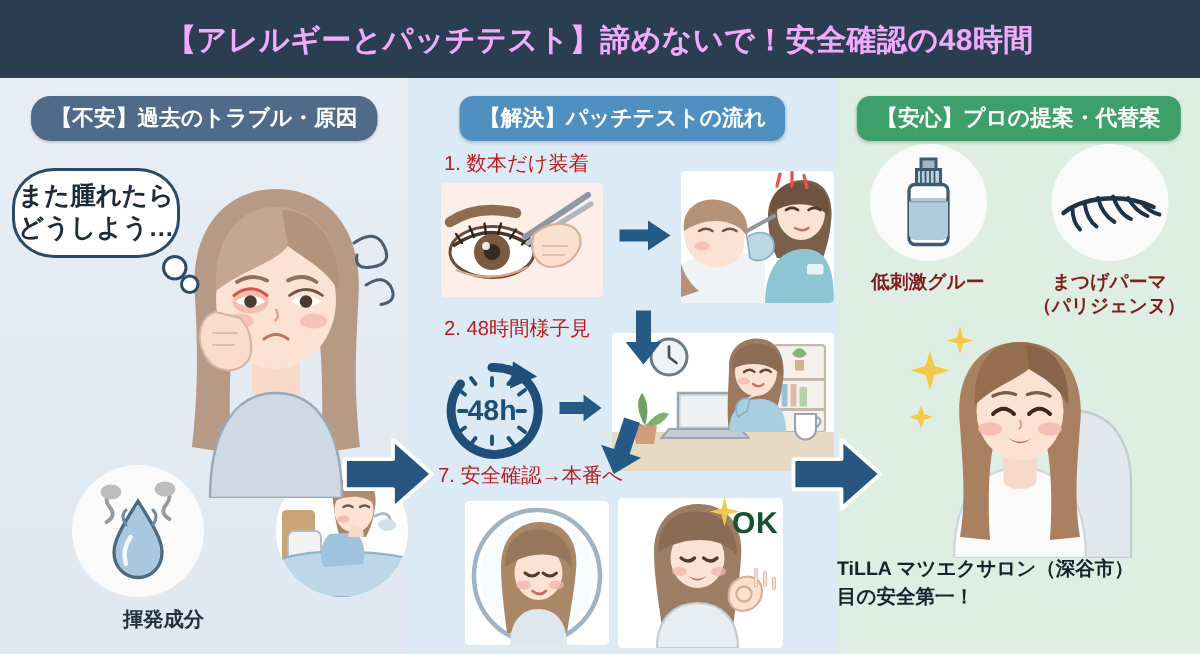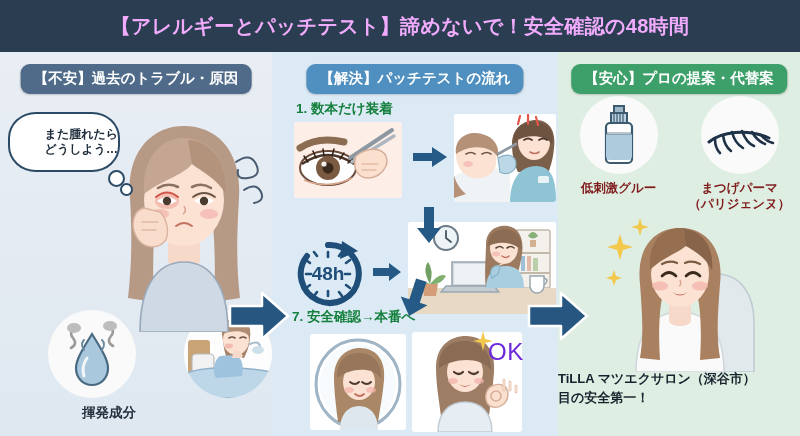--- a/index.html
+++ b/index.html
@@ -25,51 +25,51 @@
   .col{position:absolute;top:0;height:384px;overflow:hidden;}
   .col1{left:0;width:272px;background:linear-gradient(180deg,#e9eef4 0%,#e3eaf2 55%,#dfe8f1 100%);}
   .col2{left:272px;width:286px;background:#dceaf6;text-align:right;}
   .col3{left:558px;width:242px;background:#dfeee2;}
 
   .chip{
     position:absolute;top:12px;left:50%;transform:translateX(-50%);
     border-radius:9px;padding:5px 13px 6px 13px;white-space:nowrap;
     color:#fff;font-size:14.5px;font-weight:bold;box-shadow:0 1px 2px rgba(0,0,0,.18);
   }
-  .chip1{background:#4f6b89;}
+  .chip1{background:#4f6b89;border-radius:13px;}
   .chip2{background:#4f90c0;}
   .chip3{background:#3da06a;}
 
   
   .bigarrow{position:absolute;top:238px;width:62px;height:52px;z-index:6;}
   .bigarrow svg{display:block;}
   .arrow1{left:228px;}
   .arrow2{left:527px;}
 
   
   .bubble{
     position:absolute;left:8px;top:60px;width:108px;height:56px;
     background:#fff;border:2.5px solid #2b4a66;border-radius:28px/26px;
-    display:flex;align-items:center;justify-content:flex-end;text-align:center;
-    line-height:1.22;font-size:12px;font-weight:bold;color:#1d2b3a;z-index:4;
+    display:flex;align-items:center;justify-content:center;text-align:center;
+    line-height:1.22;font-size:17px;font-weight:bold;color:#1d2b3a;z-index:4;
   }
   .bub-d1,.bub-d2{position:absolute;background:#fff;border:2.5px solid #2b4a66;border-radius:50%;z-index:4;}
   .bub-d1{left:108px;top:118px;width:13px;height:13px;}
   .bub-d2{left:120px;top:131px;width:9px;height:9px;}
 
   .girl1{position:absolute;left:96px;top:50px;width:176px;height:230px;z-index:2;}
 
   .icon-row{position:absolute;left:0;top:258px;width:272px;height:126px;display:flex;}
   .icon-cell{flex:1;display:flex;flex-direction:column;align-items:flex-end;}
   .circ{width:88px;height:88px;border-radius:50%;background:#fafafa;
         display:flex;align-items:center;justify-content:center;overflow:hidden;}
   .icon-cap{margin-top:6px;font-size:13.5px;font-weight:bold;color:#23303d;white-space:nowrap;}
 
   
-  .steplbl{position:absolute;font-size:13.5px;font-weight:bold;color:#15803d;white-space:nowrap;}
+  .steplbl{position:absolute;font-size:13.5px;font-weight:normal;color:#b91c1c;white-space:nowrap;}
   .s1lbl{left:24px;top:48px;}
   .s2lbl{left:24px;top:158px;}
   .s3lbl{left:20px;top:256px;}
 
   .minarrow{position:absolute;z-index:5;}
 
   .clock48{position:absolute;left:20px;top:186px;width:72px;height:72px;}
 
   .photo{position:absolute;border-radius:3px;overflow:hidden;background:#fff;}
 
@@ -251,20 +251,21 @@
 
         <path d="M66 2 l-2 8 M74 1 l0 9 M82 3 l2 8" stroke="#e2574a" stroke-width="2.2" stroke-linecap="round"></path>
       </svg>
 
       <div class="minarrow" style="left:144px;top:154px;">
         <svg viewBox="0 0 26 38" width="26" height="38">
           <path d="M8 1 H18 V22 H25 L13 37 L1 22 H8 Z" fill="#245a85"></path>
         </svg>
       </div>
 
+      <div class="steplbl s2lbl">2. 48時間様子見</div>
 
       <div class="clock48">
         <svg viewBox="0 0 72 72" width="72" height="72">
           <path d="M36 7 A29 29 0 1 1 15 18" stroke="#1f4e78" stroke-width="6" fill="none" stroke-linecap="round"></path>
           <path d="M50 3 L66 13 L48 21 Z" fill="#1f4e78"></path>
           <g stroke="#1f4e78" stroke-width="2.6" stroke-linecap="round">
             <path d="M36 14 v5"></path>
               <path d="M36 53 v5"></path>
               <path d="M14 36 h5"></path>
               <path d="M53 36 h5"></path>
@@ -363,21 +364,21 @@
 
         <path d="M80 54 C88 50 96 54 96 62 C96 72 86 78 78 74 C72 70 72 58 80 54 Z" fill="#fbe0cf" stroke="#d6ae99" stroke-width="1.4"></path>
         <circle cx="84" cy="64" r="5" fill="none" stroke="#d6ae99" stroke-width="1.6"></circle>
         <path d="M92 48 v10 M98 50 v8 M104 54 v6" stroke="#d6ae99" stroke-width="2.6" stroke-linecap="round"></path>
         <path d="M92 48 v10 M98 50 v8 M104 54 v6" stroke="#fbe0cf" stroke-width="1.6" stroke-linecap="round"></path>
       </svg>
 
       <svg class="minarrow" style="left:200px;top:278px;" viewBox="0 0 22 22" width="22" height="22">
         <path d="M11 1 L13 9 L21 11 L13 13 L11 21 L9 13 L1 11 L9 9 Z" fill="#f2c94c"></path>
       </svg>
-      <div style="position:absolute;left:216px;top:286px;font-size:24px;font-weight:normal;color:#6d28d9;letter-spacing:.5px;">OK</div>
+      <div style="position:absolute;left:216px;top:286px;font-size:20px;font-weight:bold;color:#14532d;letter-spacing:.5px;">OK</div>
     </div>
 
     <div class="bigarrow arrow2">
       <svg viewBox="0 0 62 52" width="62" height="52">
         <path d="M2 16 H34 V3 L60 26 L34 49 V36 H2 Z" fill="#275680" stroke="#ffffff" stroke-width="2.5" stroke-linejoin="round"></path>
       </svg>
     </div>
 
     <div class="col col3">
       <div class="chip chip3">【安心】プロの提案・代替案</div>

